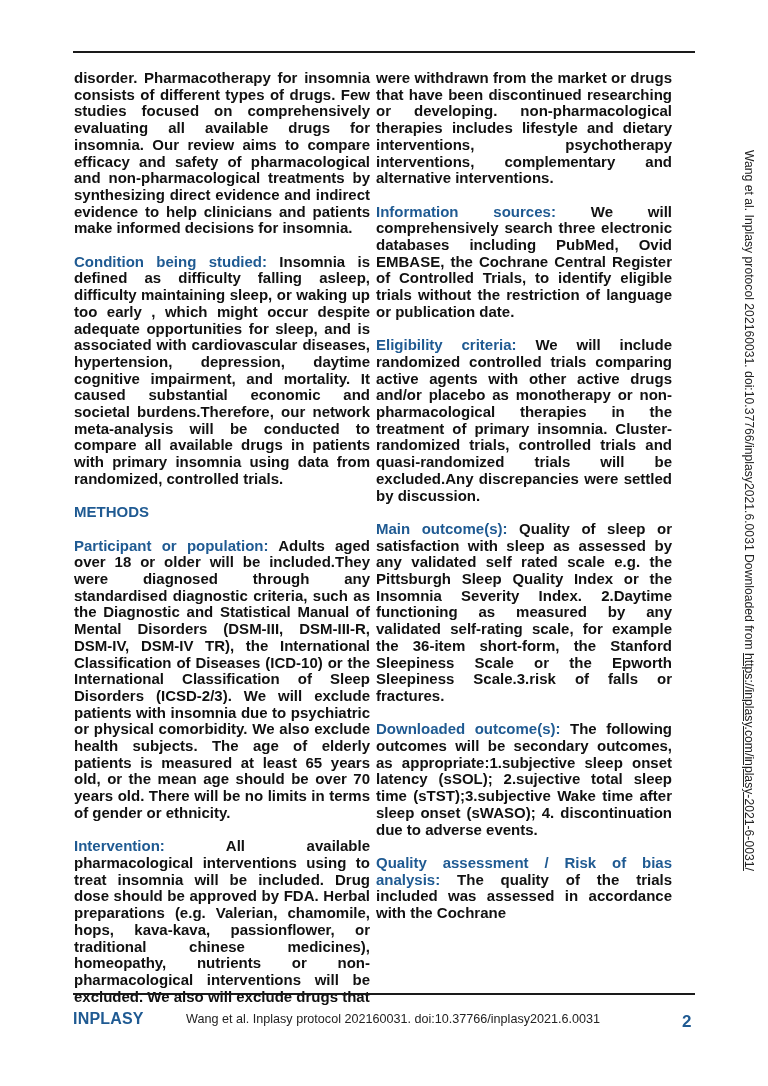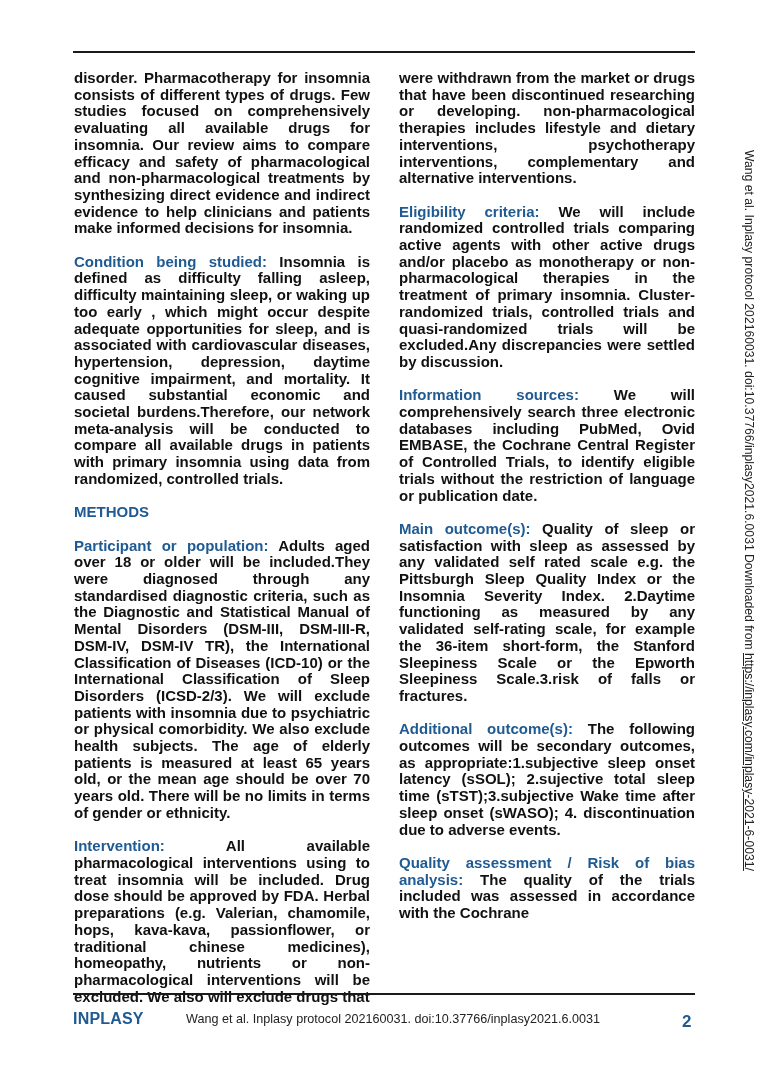--- a/index.html
+++ b/index.html
@@ -4,21 +4,21 @@
   <style>
     html, body { margin: 0; padding: 0; background: #ffffff; }
     body { width: 768px; height: 1086px; position: relative; overflow: hidden;
            font-family: "Liberation Sans", sans-serif; color: #111111; }
     .rule { position: absolute; left: 73px; width: 622px; height: 2px; background: #1a1a1a; }
     .rule.top { top: 51px; }
     .rule.bottom { top: 993px; }
     .col { position: absolute; top: 70px; width: 296px; font-size: 15px; line-height: 16.7px;
            font-weight: bold; text-align: justify; }
     .col.left { left: 74px; }
-    .col.right { left: 399px; }
+    .col.right { left: 376px; }
     .col p { margin: 0 0 16.7px 0; }
     .lbl { color: #1f5a92; }
     .heading { color: #1f5a92; }
     .footer-brand { position: absolute; left: 73px; top: 1010px; font-size: 16px; font-weight: bold;
                     color: #1f5a92; letter-spacing: 0.2px; }
     .footer-cite { position: absolute; left: 186px; top: 1012px; font-size: 12.6px; color: #222; }
     .footer-page { position: absolute; left: 682px; top: 1012px; font-size: 17px; font-weight: bold; color: #1f5a92; }
     .side { position: absolute; left: 742px; top: 150px; transform-origin: 0 0;
             transform: translate(14px, 0) rotate(90deg); white-space: nowrap; font-size: 12.2px; color: #222; }
     .side .link { text-decoration: underline; }
@@ -31,24 +31,24 @@
 <div class="col left">
   <p>disorder. Pharmacotherapy for insomnia consists of different types of drugs. Few studies focused on comprehensively evaluating all available drugs for insomnia. Our review aims to compare efficacy and safety of pharmacological and non-pharmacological treatments by synthesizing direct evidence and indirect evidence to help clinicians and patients make informed decisions for insomnia.</p>
   <p><span class="lbl">Condition being studied:</span><span> Insomnia is defined as difficulty falling asleep, difficulty maintaining sleep, or waking up too early , which might occur despite adequate opportunities for sleep, and is associated with cardiovascular diseases, hypertension, depression, daytime cognitive impairment, and mortality. It caused substantial economic and societal burdens.Therefore, our network meta-analysis will be conducted to compare all available drugs in patients with primary insomnia using data from randomized, controlled trials.</span></p>
   <p class="heading">METHODS</p>
   <p><span class="lbl">Participant or population:</span><span> Adults aged over 18 or older will be included.They were diagnosed through any standardised diagnostic criteria, such as the Diagnostic and Statistical Manual of Mental Disorders (DSM-III, DSM-III-R, DSM-IV, DSM-IV TR), the International Classification of Diseases (ICD-10) or the International Classification of Sleep Disorders (ICSD-2/3). We will exclude patients with insomnia due to psychiatric or physical comorbidity. We also exclude health subjects. The age of elderly patients is measured at least 65 years old, or the mean age should be over 70 years old. There will be no limits in terms of gender or ethnicity.</span></p>
   <p><span class="lbl">Intervention:</span><span> All available pharmacological interventions using to treat insomnia will be included. Drug dose should be approved by FDA. Herbal preparations (e.g. Valerian, chamomile, hops, kava-kava, passionflower, or traditional chinese medicines), homeopathy, nutrients or non-pharmacological interventions will be excluded. We also will exclude drugs that</span></p>
 </div>
 
 <div class="col right">
   <p>were withdrawn from the market or drugs that have been discontinued researching or developing. non-pharmacological therapies includes lifestyle and dietary interventions, psychotherapy interventions, complementary and alternative interventions.</p>
+  <p><span class="lbl">Information sources:</span><span> We will comprehensively search three electronic databases including PubMed, Ovid EMBASE, the Cochrane Central Register of Controlled Trials, to identify eligible trials without the restriction of language or publication date.</span></p>
   <p><span class="lbl">Eligibility criteria:</span><span> We will include randomized controlled trials comparing active agents with other active drugs and/or placebo as monotherapy or non-pharmacological therapies in the treatment of primary insomnia. Cluster-randomized trials, controlled trials and quasi-randomized trials will be excluded.Any discrepancies were settled by discussion.</span></p>
-  <p><span class="lbl">Information sources:</span><span> We will comprehensively search three electronic databases including PubMed, Ovid EMBASE, the Cochrane Central Register of Controlled Trials, to identify eligible trials without the restriction of language or publication date.</span></p>
   <p><span class="lbl">Main outcome(s):</span><span> Quality of sleep or satisfaction with sleep as assessed by any validated self rated scale e.g. the Pittsburgh Sleep Quality Index or the Insomnia Severity Index. 2.Daytime functioning as measured by any validated self-rating scale, for example the 36-item short-form, the Stanford Sleepiness Scale or the Epworth Sleepiness Scale.3.risk of falls or fractures.</span></p>
-  <p><span class="lbl">Additional outcome(s):</span><span> The following outcomes will be secondary outcomes, as appropriate:1.subjective sleep onset latency (sSOL); 2.sujective total sleep time (sTST);3.subjective Wake time after sleep onset (sWASO); 4. discontinuation due to adverse events.</span></p>
+  <p><span class="lbl">Downloaded outcome(s):</span><span> The following outcomes will be secondary outcomes, as appropriate:1.subjective sleep onset latency (sSOL); 2.sujective total sleep time (sTST);3.subjective Wake time after sleep onset (sWASO); 4. discontinuation due to adverse events.</span></p>
   <p><span class="lbl">Quality assessment / Risk of bias analysis:</span><span> The quality of the trials included was assessed in accordance with the Cochrane</span></p>
 </div>
 
 <div class="rule bottom"></div>
 <div class="footer-brand">INPLASY</div>
 <div class="footer-cite">Wang et al. Inplasy protocol 202160031. doi:10.37766/inplasy2021.6.0031</div>
 <div class="footer-page">2</div>
 
 <div class="side"><span>Wang et al. Inplasy protocol 202160031. doi:10.37766/inplasy2021.6.0031 Downloaded from </span><span class="link">https://inplasy.com/inplasy-2021-6-0031/</span></div>
 

